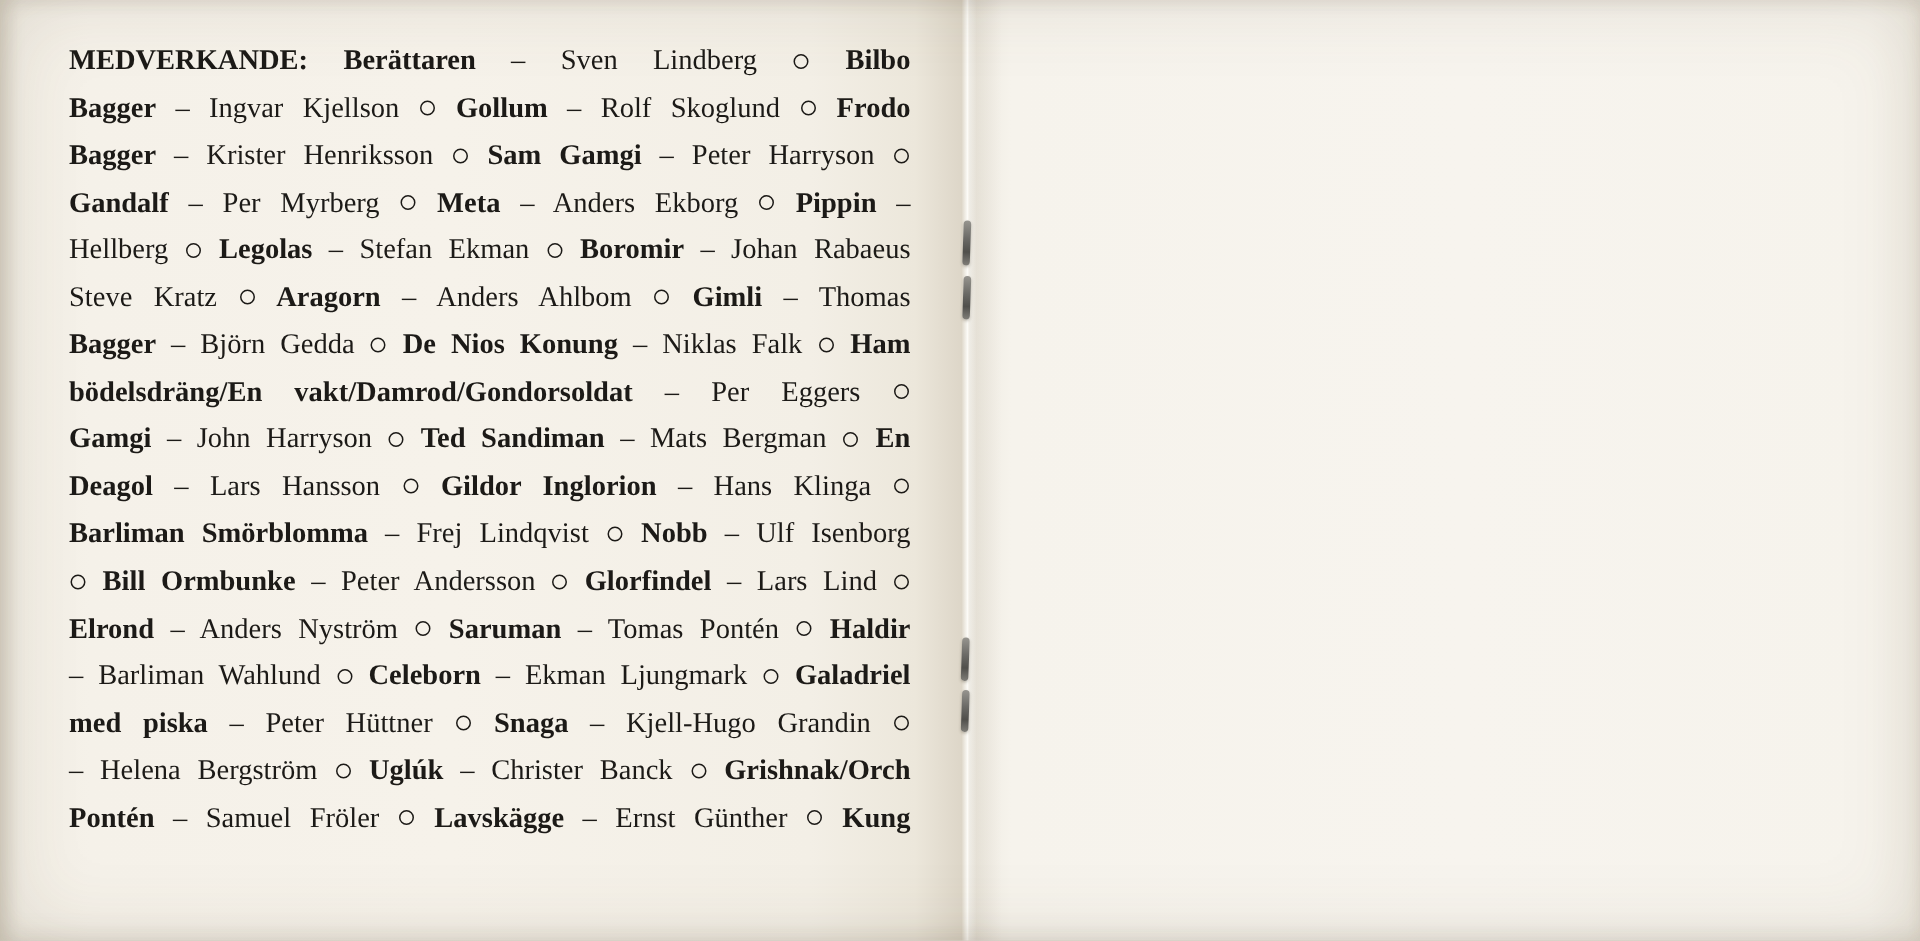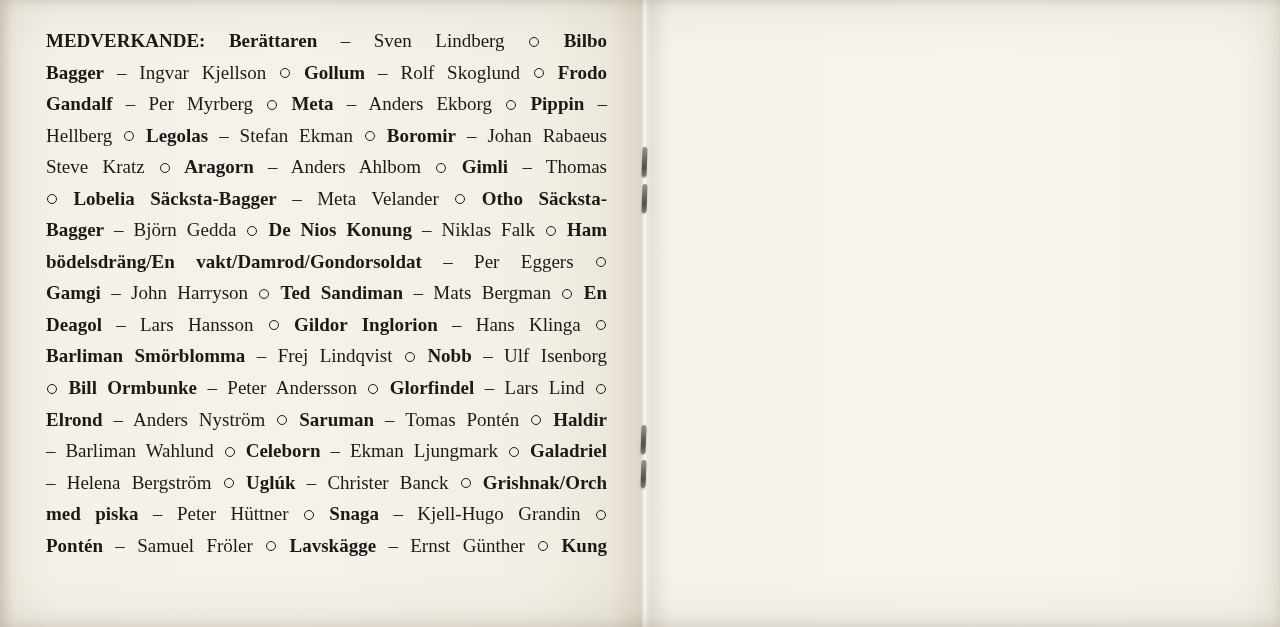--- a/index.html
+++ b/index.html
@@ -72,34 +72,34 @@
 </style>
 </head>
 <body>
 
 <div class="spread">
 
   <div class="page page-left">
     <div class="textcol" id="col-left">
         <div class="line"><span class="b">MEDVERKANDE:  Berättaren</span><span class="r"> – Sven Lindberg </span><span class="circ"></span><span class="b"> Bilbo</span></div>
         <div class="line"><span class="b">Bagger</span><span class="r"> – Ingvar Kjellson </span><span class="circ"></span><span class="b"> Gollum</span><span class="r"> – Rolf Skoglund </span><span class="circ"></span><span class="b"> Frodo</span></div>
+        <div class="line"><span class="b">Bagger</span><span class="r"> – Krister Henriksson </span><span class="circ"></span><span class="b"> Sam Gamgi</span><span class="r"> – Peter Harryson </span><span class="circ"></span></div>
         <div class="line"><span class="b">Gandalf</span><span class="r"> – Per Myrberg </span><span class="circ"></span><span class="b"> Meta</span><span class="r"> – Anders Ekborg </span><span class="circ"></span><span class="b"> Pippin</span><span class="r"> –</span></div>
         <div class="line"><span class="r">Hellberg </span><span class="circ"></span><span class="b"> Legolas</span><span class="r"> – Stefan Ekman </span><span class="circ"></span><span class="b"> Boromir</span><span class="r"> – Johan Rabaeus</span></div>
         <div class="line"><span class="r">Steve Kratz </span><span class="circ"></span><span class="b"> Aragorn</span><span class="r"> – Anders Ahlbom </span><span class="circ"></span><span class="b"> Gimli</span><span class="r"> – Thomas</span></div>
-        <div class="line"><span class="circ"></span><span class="b"> Lobelia Säcksta-Bagger</span><span class="r"> – Meta Velander </span><span class="circ"></span><span class="b"> Otho Säcksta-</span></div>
         <div class="line"><span class="b">Bagger</span><span class="r"> – Björn Gedda </span><span class="circ"></span><span class="b"> De Nios Konung</span><span class="r"> – Niklas Falk </span><span class="circ"></span><span class="b"> Ham</span></div>
         <div class="line"><span class="b">bödelsdräng/En vakt/Damrod/Gondorsoldat</span><span class="r"> – Per Eggers </span><span class="circ"></span></div>
         <div class="line"><span class="b">Gamgi</span><span class="r"> – John Harryson </span><span class="circ"></span><span class="b"> Ted Sandiman</span><span class="r"> – Mats Bergman </span><span class="circ"></span><span class="b"> En</span></div>
         <div class="line"><span class="b">Deagol</span><span class="r"> – Lars Hansson </span><span class="circ"></span><span class="b"> Gildor Inglorion</span><span class="r"> – Hans Klinga </span><span class="circ"></span></div>
         <div class="line"><span class="b">Barliman Smörblomma</span><span class="r"> – Frej Lindqvist </span><span class="circ"></span><span class="b"> Nobb</span><span class="r"> – Ulf Isenborg</span></div>
         <div class="line"><span class="circ"></span><span class="b"> Bill Ormbunke</span><span class="r"> – Peter Andersson </span><span class="circ"></span><span class="b"> Glorfindel</span><span class="r"> – Lars Lind </span><span class="circ"></span></div>
         <div class="line"><span class="b">Elrond</span><span class="r"> – Anders Nyström </span><span class="circ"></span><span class="b"> Saruman</span><span class="r"> – Tomas Pontén </span><span class="circ"></span><span class="b"> Haldir</span></div>
         <div class="line"><span class="r">– Barliman Wahlund </span><span class="circ"></span><span class="b"> Celeborn</span><span class="r"> – Ekman Ljungmark </span><span class="circ"></span><span class="b"> Galadriel</span></div>
+        <div class="line"><span class="b">med piska</span><span class="r"> – Peter Hüttner </span><span class="circ"></span><span class="b"> Snaga</span><span class="r"> – Kjell-Hugo Grandin </span><span class="circ"></span></div>
         <div class="line"><span class="r">– Helena Bergström </span><span class="circ"></span><span class="b"> Uglúk</span><span class="r"> – Christer Banck </span><span class="circ"></span><span class="b"> Grishnak/Orch</span></div>
-        <div class="line"><span class="b">med piska</span><span class="r"> – Peter Hüttner </span><span class="circ"></span><span class="b"> Snaga</span><span class="r"> – Kjell-Hugo Grandin </span><span class="circ"></span></div>
         <div class="line"><span class="b">Pontén</span><span class="r"> – Samuel Fröler </span><span class="circ"></span><span class="b"> Lavskägge</span><span class="r"> – Ernst Günther </span><span class="circ"></span><span class="b"> Kung</span></div>
       </div>
   </div>
 
   <div class="page page-right">
     
   </div>
 
   <div class="fold-shadow-right"></div>
 

